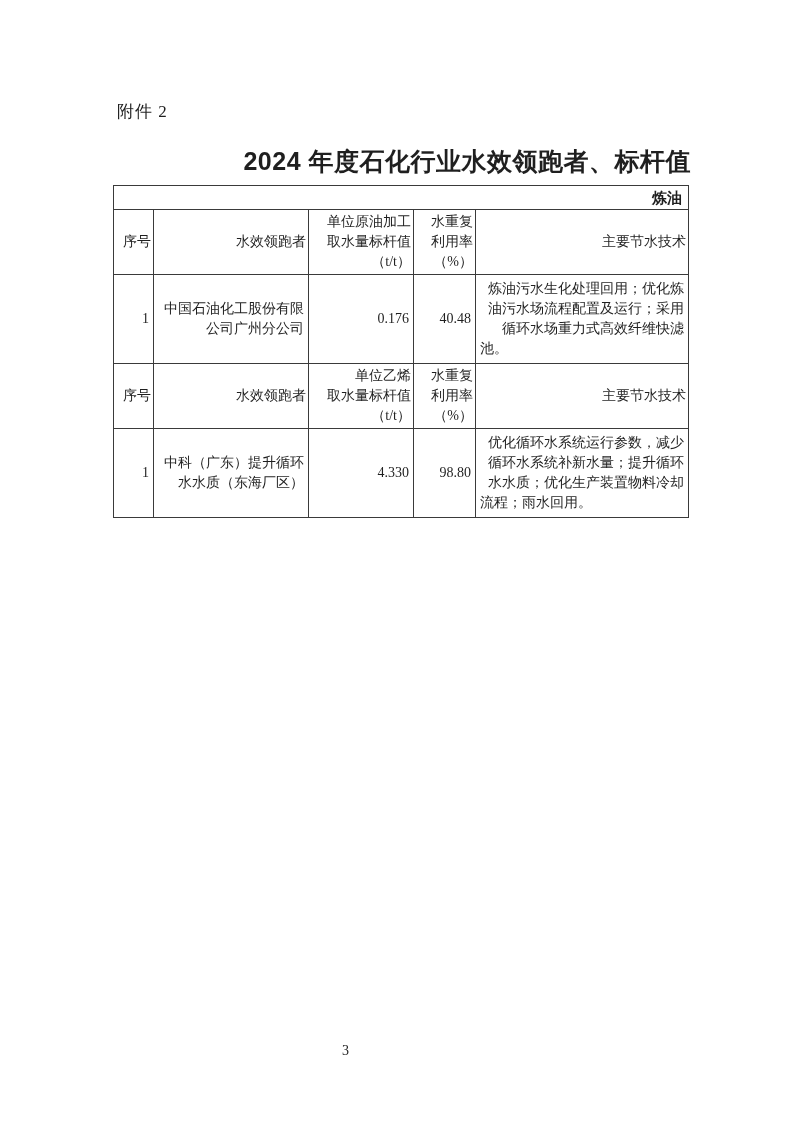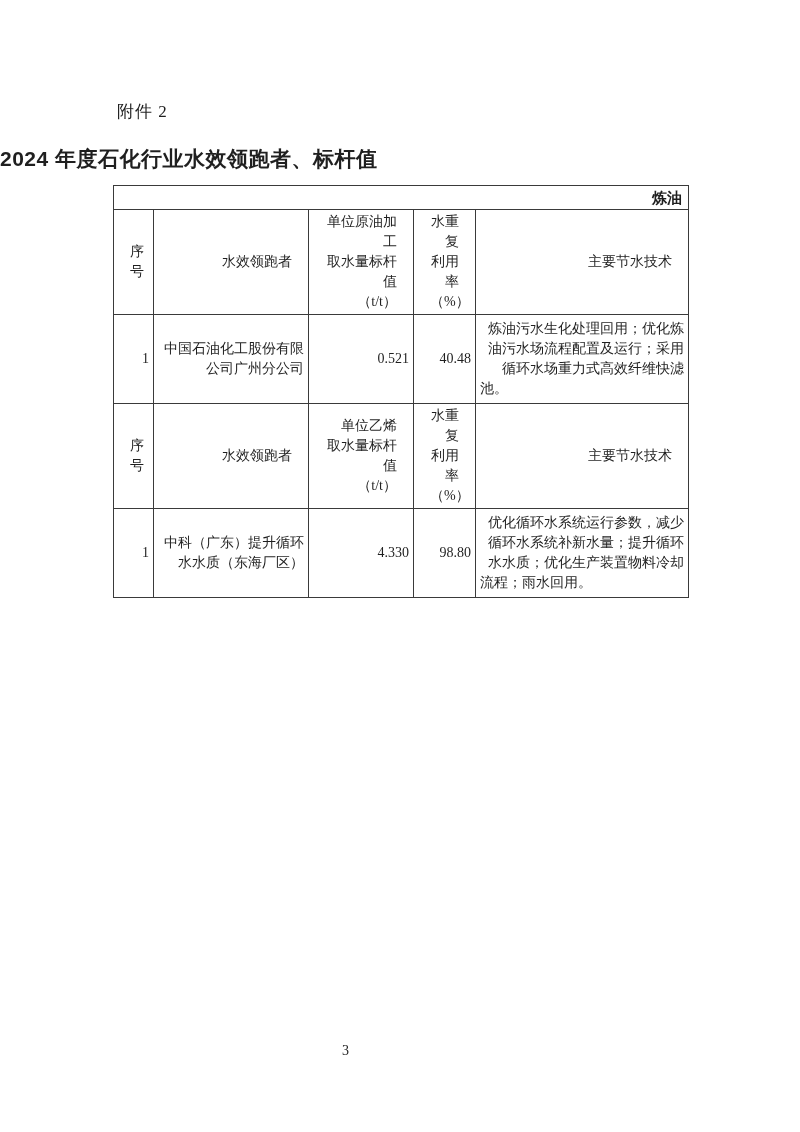--- a/index.html
+++ b/index.html
@@ -18,23 +18,23 @@
   .attachment-label {
     position: absolute;
     left: 117px; top: 100px;
     font-size: 17px;
     letter-spacing: 1px;
   }
   .doc-title {
     position: absolute;
     left: 0; top: 145px;
     width: 100%;
-    text-align: left;
+    text-align: right;
     font-family: "Liberation Sans", "DejaVu Sans", sans-serif;
-    font-size: 21px;
+    font-size: 25px;
     font-weight: 700;
     letter-spacing: 0.5px;
   }
   table.benchmark-table {
     position: absolute;
     left: 113px; top: 185px;
     width: 575px;
     border-collapse: collapse;
     table-layout: fixed;
     font-size: 14px;
@@ -48,21 +48,21 @@
   td.section-band {
     height: 24px;
     text-align: left;
     font-weight: 700;
     font-size: 15px;
     padding: 1px 6px;
   }
   tr.header-row td {
     height: 61px;
     white-space: pre-line;
-    padding: 2px 16px;
+    padding: 2px 2px;
   }
   tr.data-row td { padding: 4px 4px; }
   tr.data-row { height: 86px; }
   tr.data-row.second { height: 88px; }
   td.cell-leader { padding: 4px 10px; line-height: 24px; }
   td.cell-tech {
     text-align: justify;
     text-align-last: left;
     padding: 4px 8px 4px 9px;
     line-height: 22px;
@@ -105,21 +105,21 @@
 取水量标杆值
 （t/t）</td>
         <td>水重复
 利用率
 （%）</td>
         <td>主要节水技术</td>
       </tr>
       <tr class="data-row">
         <td>1</td>
         <td class="cell-leader">中国石油化工股份有限公司广州分公司</td>
-        <td>0.521</td>
+        <td>0.176</td>
         <td>40.48</td>
         <td class="cell-tech">炼油污水生化处理回用；优化炼油污水场流程配置及运行；采用循环水场重力式高效纤维快滤池。</td>
       </tr>
 
       <tr class="header-row">
         <td>序号</td>
         <td>水效领跑者</td>
         <td>单位乙烯
 取水量标杆值
 （t/t）</td>

